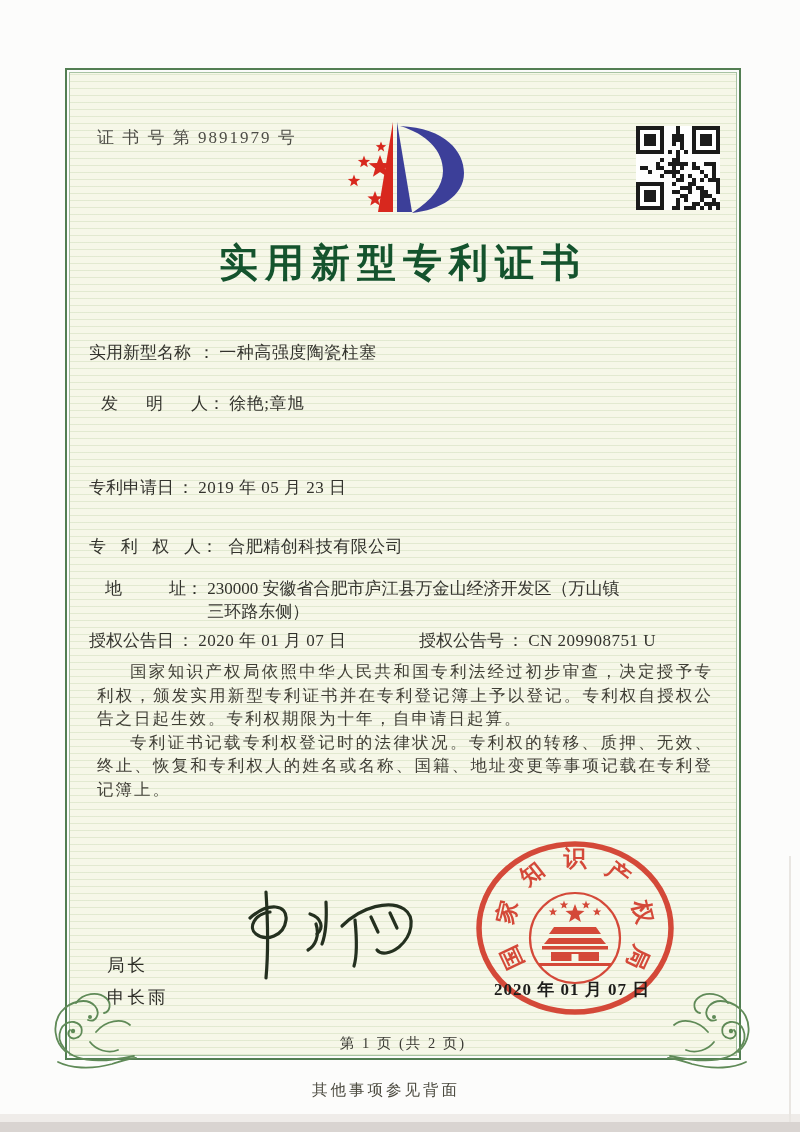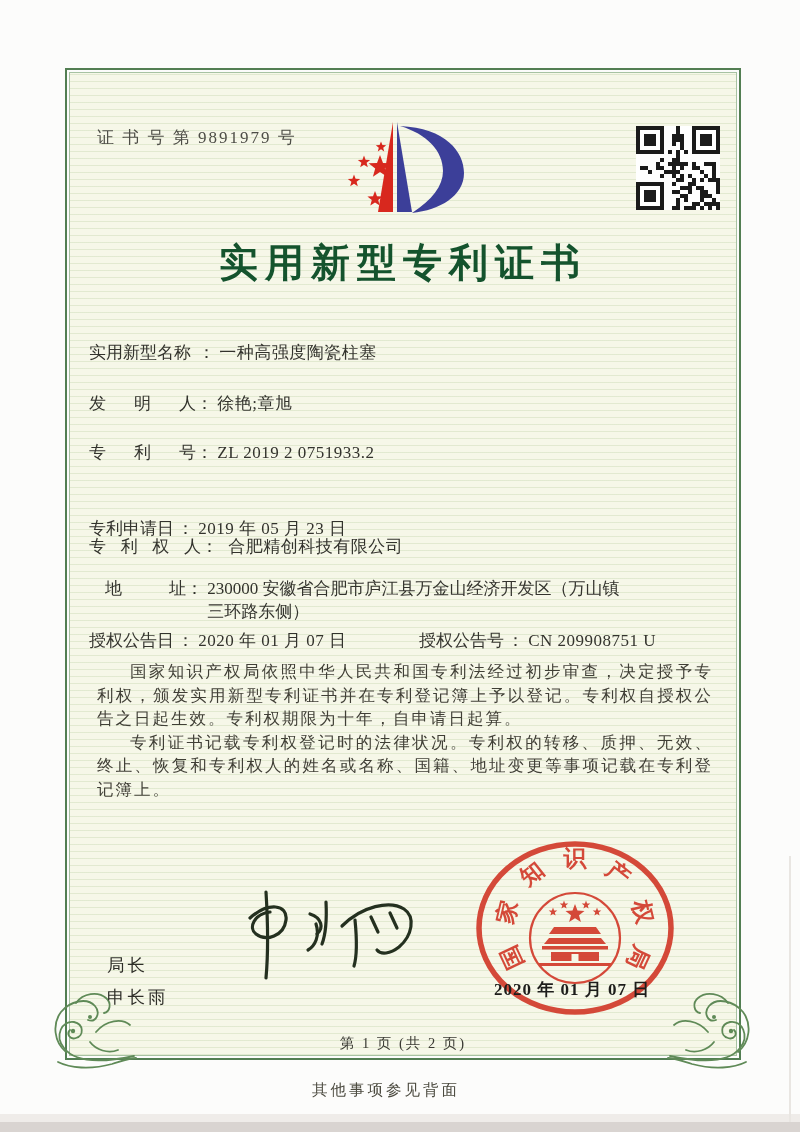--- a/index.html
+++ b/index.html
@@ -19,21 +19,21 @@
   }
   .content{position:absolute;inset:0;border-radius:9px;}
   .cert-no{position:absolute;left:97px;top:126px;font-size:17px;color:#4d4d46;letter-spacing:2px;}
   .logo{position:absolute;left:344px;top:112px;}
   .qr{position:absolute;left:636px;top:126px;}
   .title{position:absolute;left:65px;top:236px;width:676px;text-align:center;
     font-size:39px;letter-spacing:7px;color:#14532d;font-weight:600;}
   .row{position:absolute;left:89px;font-size:17px;color:#33332d;white-space:nowrap;}
   .lbl{display:inline-block;vertical-align:top;}
   .w6{width:109px;}
-  .w3{width:107px;text-align:justify;text-align-last:justify;}
+  .w3{width:107px;text-align:justify;text-align-last:justify;margin-left:12px;}
   .w4{width:112px;text-align:justify;text-align-last:justify;}
   .w5{width:88px;}
   .w2{width:81px;text-align:justify;text-align-last:justify;margin-left:16px;}
   .colon{display:inline-block;}
   .val{display:inline-block;letter-spacing:.5px;}
   .addr-val{display:inline-block;white-space:normal;width:520px;line-height:23px;vertical-align:top;}
   .pair2{position:absolute;left:330px;top:0;}
   .paras{position:absolute;left:97px;top:660px;width:616px;font-size:16.5px;
     line-height:23.5px;color:#403f36;text-align:justify;letter-spacing:2px;}
   .paras p{margin:0;text-indent:2em;}
@@ -310,26 +310,22 @@
     <div class="row" style="top:341px">
       <span class="lbl w6">实用新型名称</span><span class="colon">：</span>
       <span class="val">一种高强度陶瓷柱塞</span>
     </div>
 
     <div class="row" style="top:392px">
       <span class="lbl w3">发明人</span><span class="colon">：</span>
       <span class="val">徐艳;章旭</span>
     </div>
 
-    <div class="row" style="top:441px">
-      <span class="lbl w3">专利号</span><span class="colon">：</span>
-      <span class="val">ZL 2019 2 0751933.2</span>
-    </div>
-
-    <div class="row" style="top:517px">
+
+    <div class="row" style="top:476px">
       <span class="lbl w5">专利申请日</span><span class="colon">：</span>
       <span class="val">2019 年 05 月 23 日</span>
     </div>
 
     <div class="row" style="top:535px">
       <span class="lbl w4">专利权人</span><span class="colon">：</span>
       <span class="val" style="margin-left:6px">合肥精创科技有限公司</span>
     </div>
 
     <div class="row" style="top:577px">

